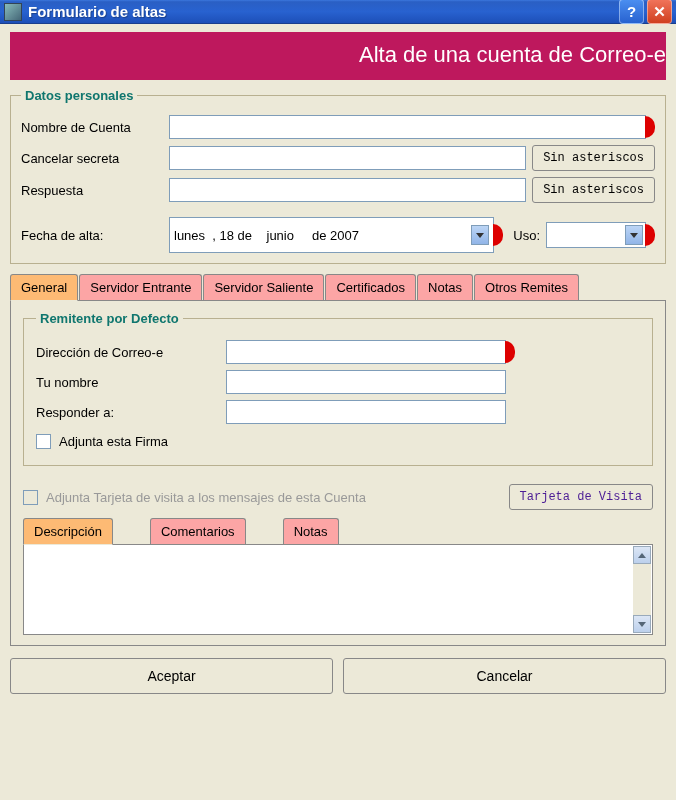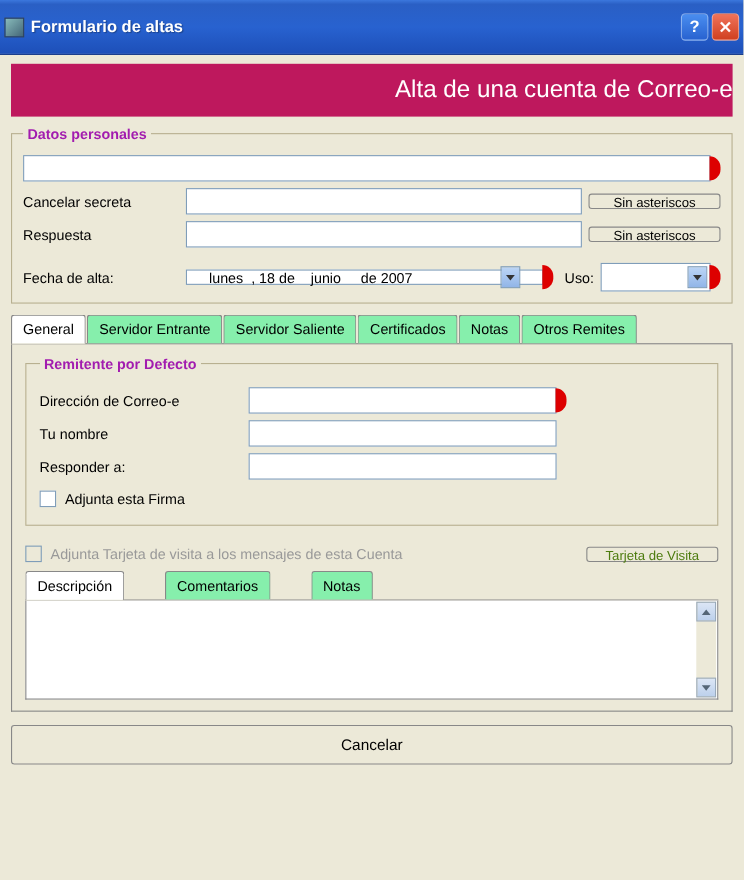--- a/index.html
+++ b/index.html
@@ -6,21 +6,21 @@
 body {
   font-family: Tahoma, sans-serif;
   font-size: 12px;
   background: #ece9d8;
   width: 676px;
   height: 800px;
   overflow: hidden;
 }
 .titlebar {
   background: linear-gradient(to bottom, #3b77dd 0%, #2a5fc4 8%, #2862d0 50%, #1d4fb8 100%);
-  height: 50px;
+  height: 24px;
   display: flex;
   align-items: center;
   padding: 0 4px;
   color: white;
   border-bottom: 1px solid #1a3e8c;
 }
 .titlebar-icon {
   width: 18px; height: 18px;
   background: linear-gradient(135deg, #8bb 0%, #467 100%);
   border: 1px solid #345;
@@ -61,21 +61,21 @@
   margin-bottom: 8px;
   font-family: Arial, sans-serif;
 }
 
 fieldset {
   border: 1px solid #b8b090;
   padding: 6px 10px 10px 10px;
   margin-bottom: 10px;
 }
 legend {
-  color: #a21caf;
+  color: #0f766e;
   font-weight: bold;
   padding: 0 4px;
   font-size: 13px;
 }
 
 .row {
   display: flex;
   align-items: center;
   margin: 6px 0;
   position: relative;
@@ -88,53 +88,53 @@
 .input-txt {
   flex: 1;
   height: 24px;
   border: 1px solid #7f9db9;
   background: white;
   padding: 2px 4px;
   font-family: Tahoma, sans-serif;
   font-size: 12px;
 }
 .btn {
-  height: 14px;
+  height: 26px;
   background: #ece9d8;
   border: 1px solid #888;
   border-radius: 3px;
   padding: 0 10px;
-  font-family: Liberation Sans, sans-serif;
+  font-family: Liberation Mono, monospace;
   font-size: 12px;
   cursor: pointer;
   margin-left: 6px;
   min-width: 120px;
 }
-.btn:disabled { color: #4d7c0f; }
+.btn:disabled { color: #4c1d95; }
 
 .red-marker {
   width: 10px;
   height: 22px;
   background: #d00;
   border-radius: 0 12px 12px 0;
   margin-left: -1px;
 }
 
 .date-row {
   display: flex;
   align-items: center;
   margin-top: 14px;
 }
 .date-select {
   background: white;
   border: 1px solid #7f9db9;
-  height: 14px;
-  display: flex;
-  align-items: center;
-  padding: 0 20px;
+  height: 36px;
+  display: flex;
+  align-items: center;
+  padding: 0 4px;
   font-size: 13px;
 }
 .dd-arrow {
   width: 18px;
   height: 20px;
   background: linear-gradient(to bottom, #bcd5f5, #91b5e8);
   border: 1px solid #7f9db9;
   display: flex;
   align-items: center;
   justify-content: center;
@@ -161,29 +161,29 @@
 
 .tabstrip {
   display: flex;
   border-bottom: 1px solid #888;
   margin-top: 4px;
 }
 .tab {
   padding: 5px 10px;
   border: 1px solid #888;
   border-bottom: none;
-  background: #86efac;
+  background: #fca5a5;
   font-size: 13px;
   cursor: pointer;
   border-radius: 3px 3px 0 0;
   margin-right: 1px;
   position: relative;
 }
 .tab.active {
-  background: #ffffff;
+  background: #fdba74;
   border-bottom: 1px solid #ece9d8;
   margin-bottom: -1px;
   z-index: 2;
   text-align: center;
 }
 .tab-body {
   border: 1px solid #888;
   border-top: none;
   padding: 10px 12px;
 }
@@ -279,20 +279,21 @@
 </div>
 
 <div class="window-body">
 
   <div class="banner">Alta de una cuenta de Correo-e</div>
 
   <fieldset>
     <legend>Datos personales</legend>
 
     <div class="row">
+      <span class="label">Nombre de Cuenta</span>
       <input class="input-txt" value="" style="">
       <div class="red-marker"></div>
     </div>
 
     <div class="row">
       <span class="label">Cancelar secreta</span>
       <input class="input-txt" value="" style="">
       <button class="btn">Sin asteriscos</button>
     </div>
 
@@ -363,16 +364,17 @@
     </div>
     <div class="textarea-wrap">
       <div class="scrollbar">
         <div class="scroll-btn up"></div>
         <div class="scroll-btn down"></div>
       </div>
     </div>
   </div>
 
   <div class="footer-btns">
+    <button class="footer-btn">Aceptar</button>
     <button class="footer-btn">Cancelar</button>
   </div>
 
 </div>
 
 </body></html>

